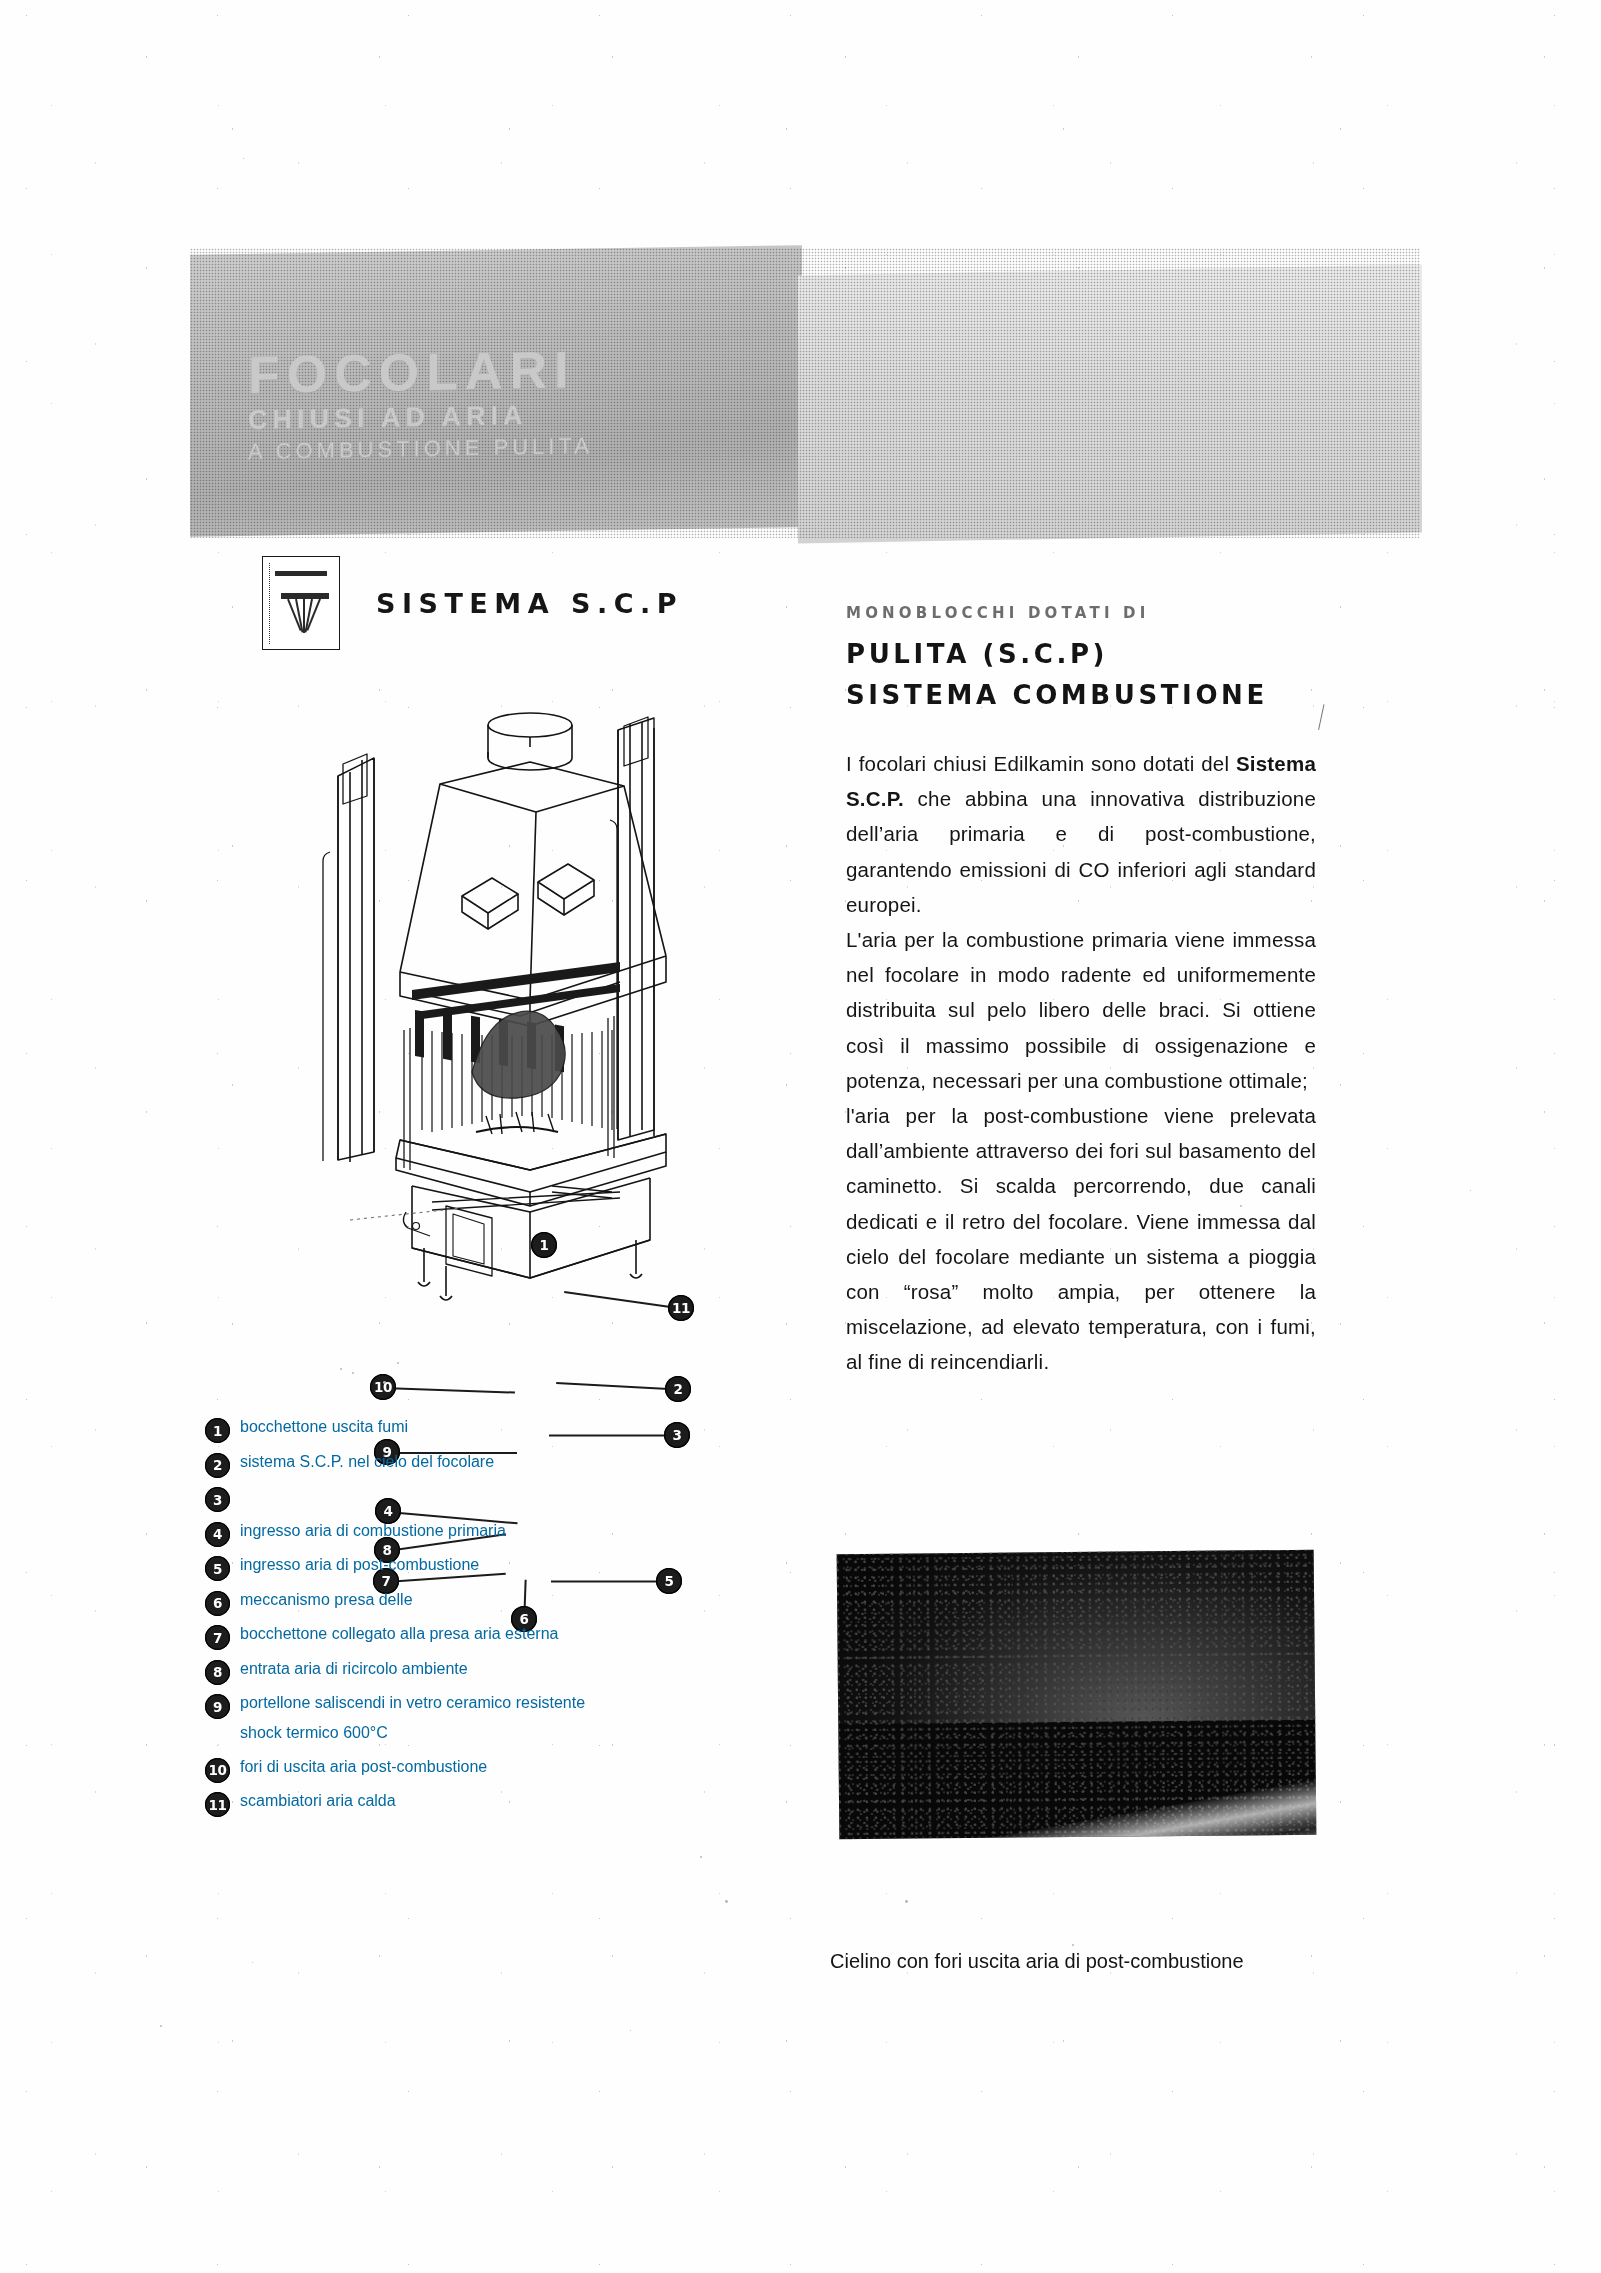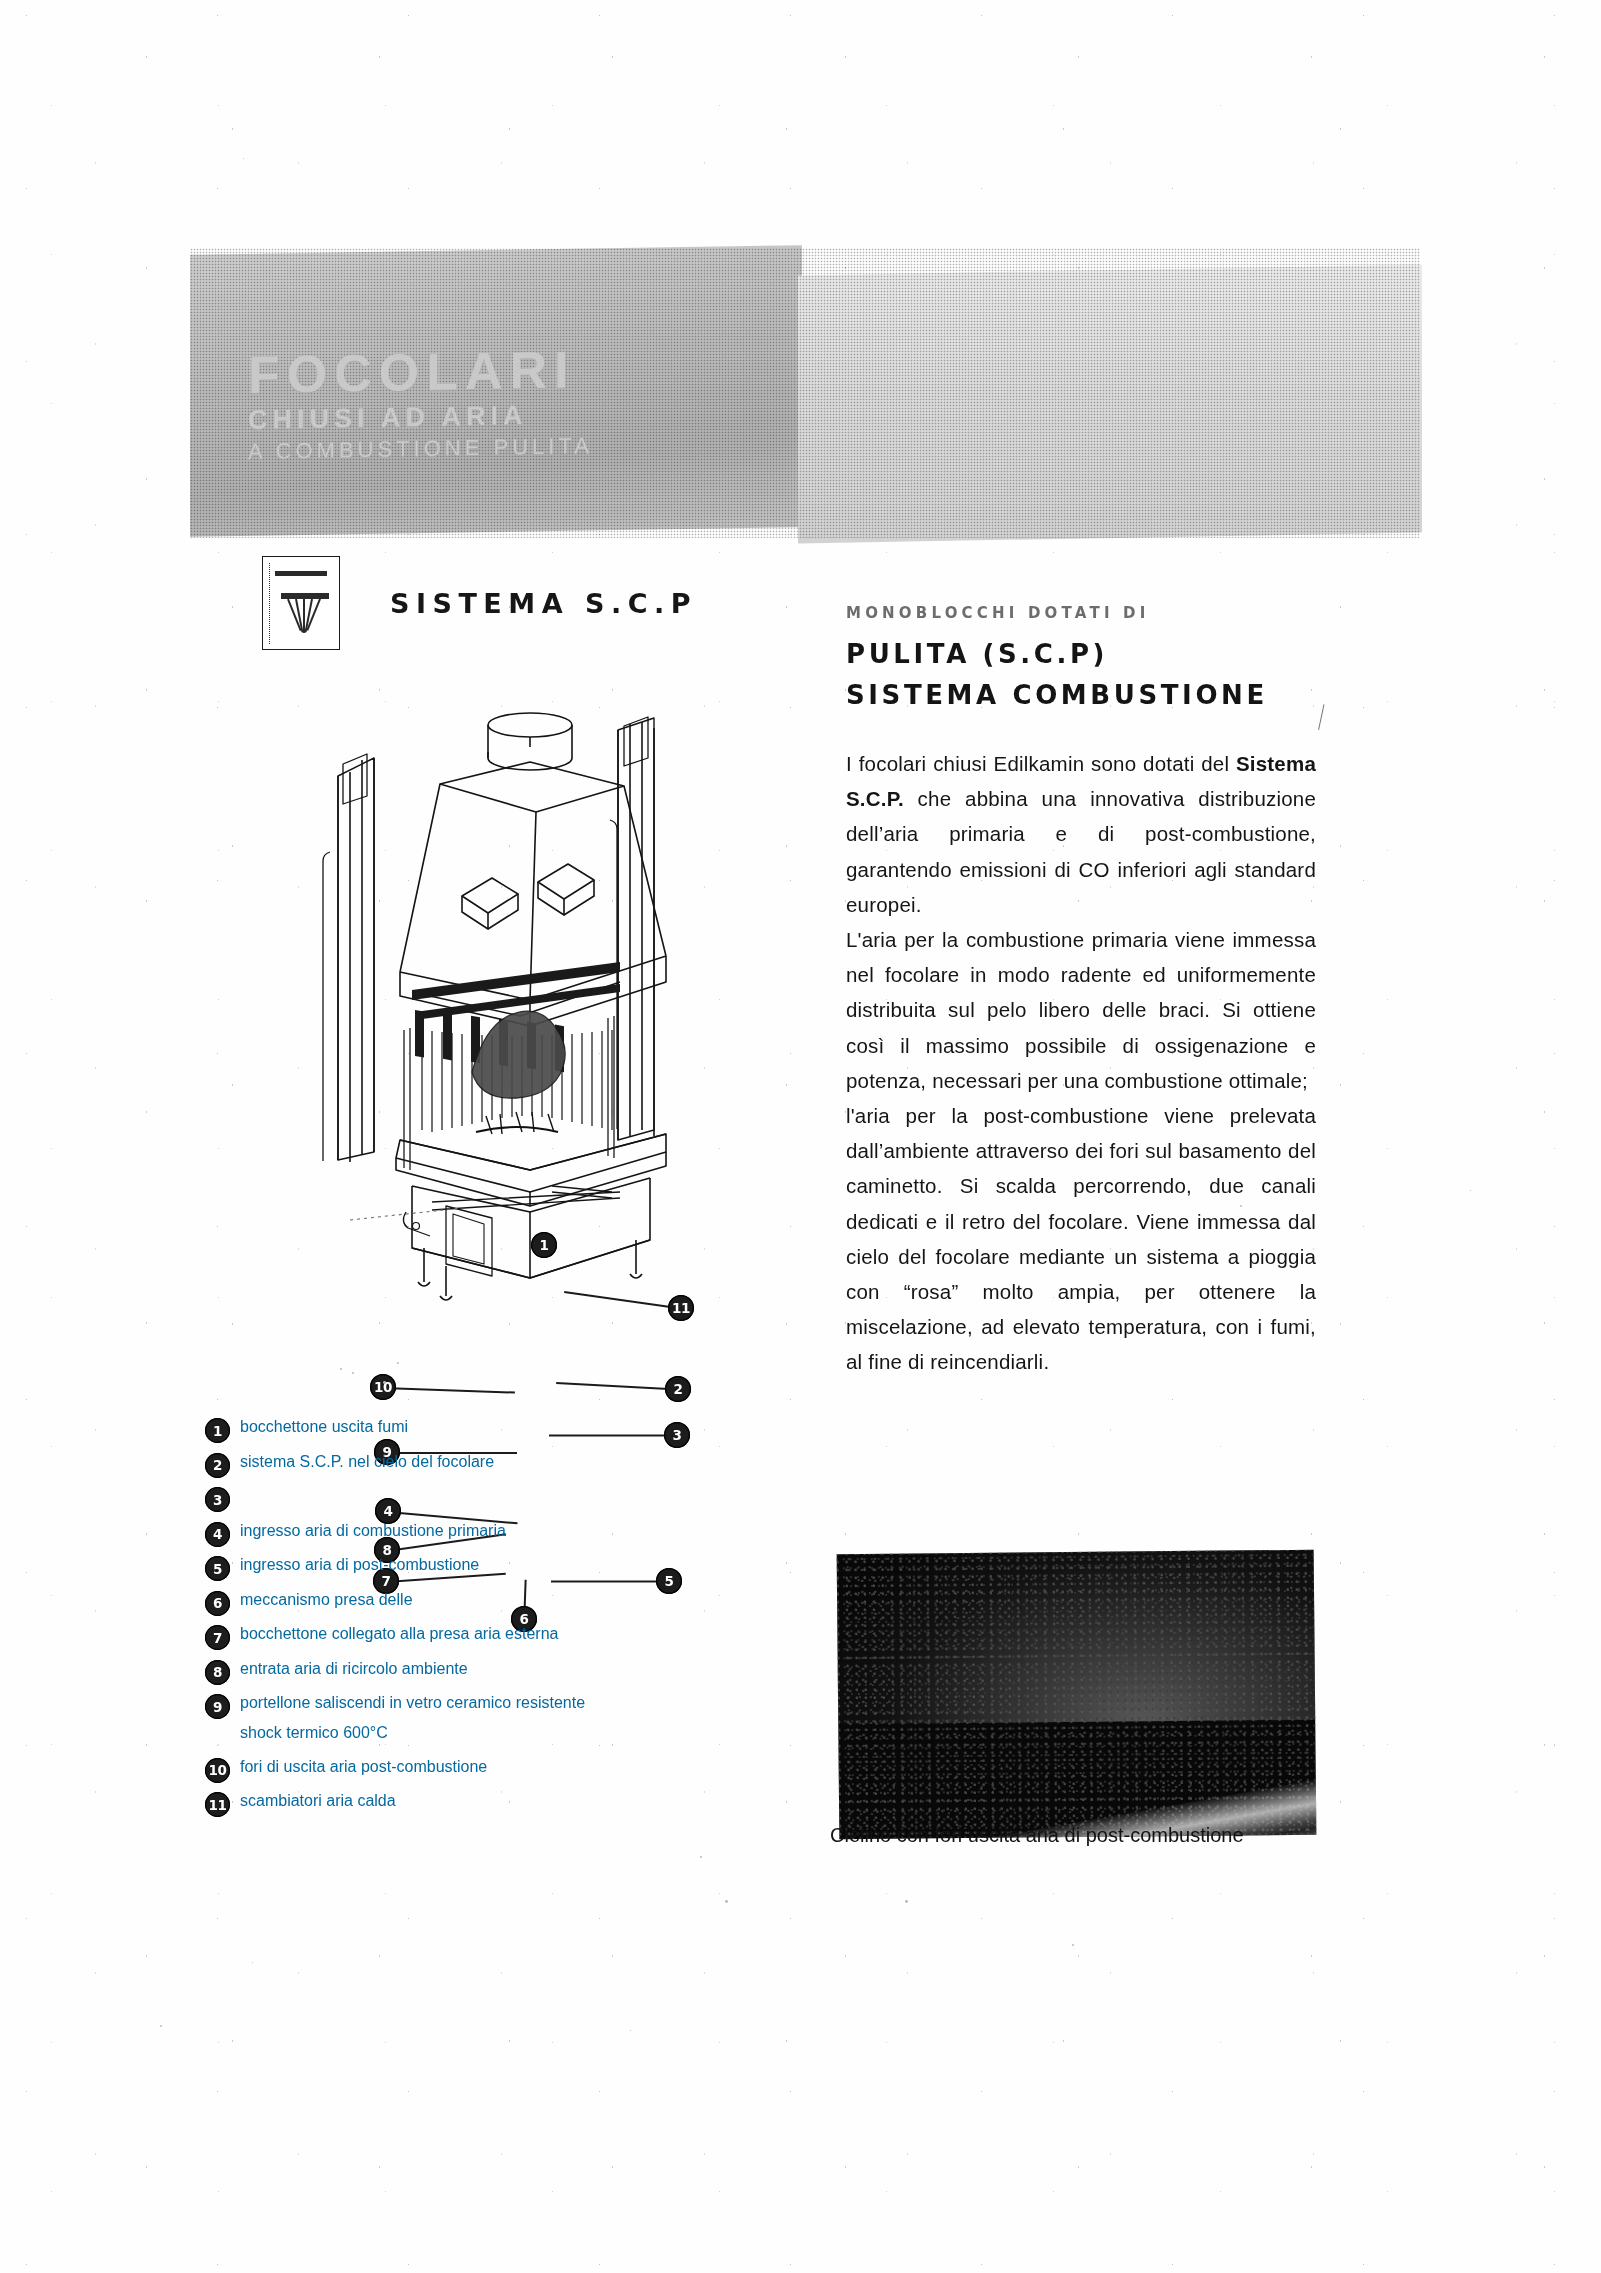--- a/index.html
+++ b/index.html
@@ -53,21 +53,21 @@
   
   .scp-row{position:absolute;left:262px;top:556px;display:flex;align-items:center;}
   .scp-box{
     width:76px;height:92px;border:1.6px solid #1a1a1a;position:relative;background:#fff;
   }
   .scp-box .inner{position:absolute;left:6px;top:6px;right:5px;bottom:5px;border-left:1.3px dotted #333;}
   .scp-box .bar1{position:absolute;left:12px;top:14px;width:52px;height:5px;background:#2a2a2a;}
   .scp-box .bar2{position:absolute;left:18px;top:36px;width:48px;height:6px;background:#2a2a2a;}
   .scp-box .ray{position:absolute;width:2.2px;background:#2a2a2a;top:42px;height:34px;transform-origin:top center;}
   .scp-title{
-    margin-left:50px;font-size:27px;font-weight:bold;letter-spacing:6.5px;color:#161616;
+    margin-left:36px;font-size:27px;font-weight:bold;letter-spacing:6.5px;color:#161616;
     font-family:"DejaVu Sans",sans-serif;
   }
 
   
   .rcol{position:absolute;left:846px;top:598px;width:470px;}
   .kicker{font-size:15px;letter-spacing:4.2px;color:#6d6d6d;font-family:"DejaVu Sans",sans-serif;
           font-weight:bold;line-height:30px;}
   .htitle{font-size:26px;letter-spacing:3.6px;color:#141414;font-family:"DejaVu Sans",sans-serif;
           font-weight:bold;line-height:41px;margin-top:6px;}
   .body-copy{margin-top:30px;font-size:20.5px;line-height:35.2px;color:#151515;text-align:justify;
@@ -98,21 +98,21 @@
   .photo .band{
     position:absolute;left:-60px;bottom:-26px;width:660px;height:46px;
     background:linear-gradient(180deg,rgba(210,210,210,.05),rgba(205,205,205,.85),rgba(120,120,120,.15));
     transform:rotate(-9.5deg);
   }
   .photo .band2{
     position:absolute;left:-70px;bottom:-62px;width:680px;height:40px;
     background:linear-gradient(180deg,rgba(160,160,160,.04),rgba(170,170,170,.5),transparent);
     transform:rotate(-9.5deg);
   }
-  .caption{position:absolute;left:830px;top:1820px;width:520px;font-size:20px;color:#131313;
+  .caption{position:absolute;left:830px;top:1946px;width:520px;font-size:20px;color:#131313;
            line-height:30px;}
 
   
   .fig{position:absolute;left:200px;top:700px;width:560px;height:640px;}
   .fig svg{display:block;}
 
   
   .legend{position:absolute;left:205px;top:1412px;width:620px;}
   .lrow{display:flex;align-items:flex-start;margin-bottom:3.5px;}
   .bullet{

